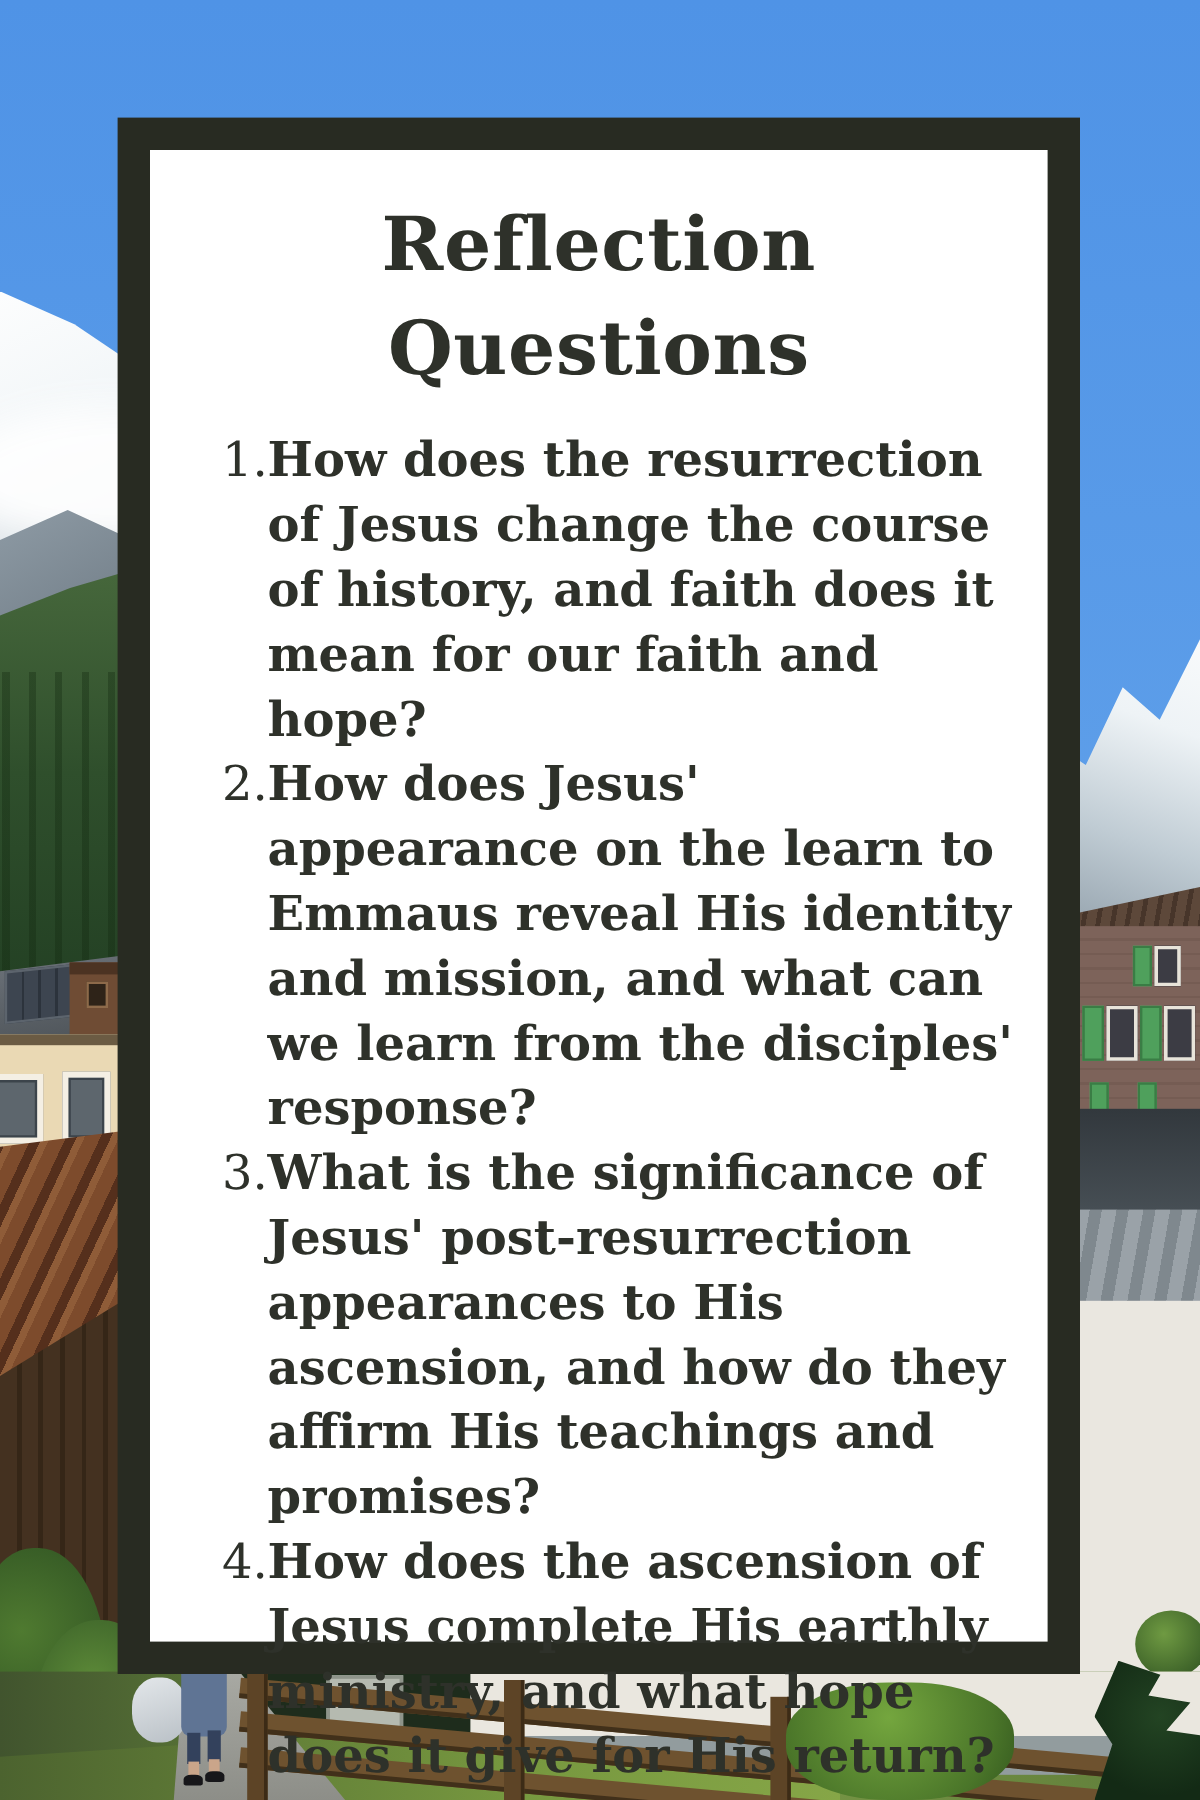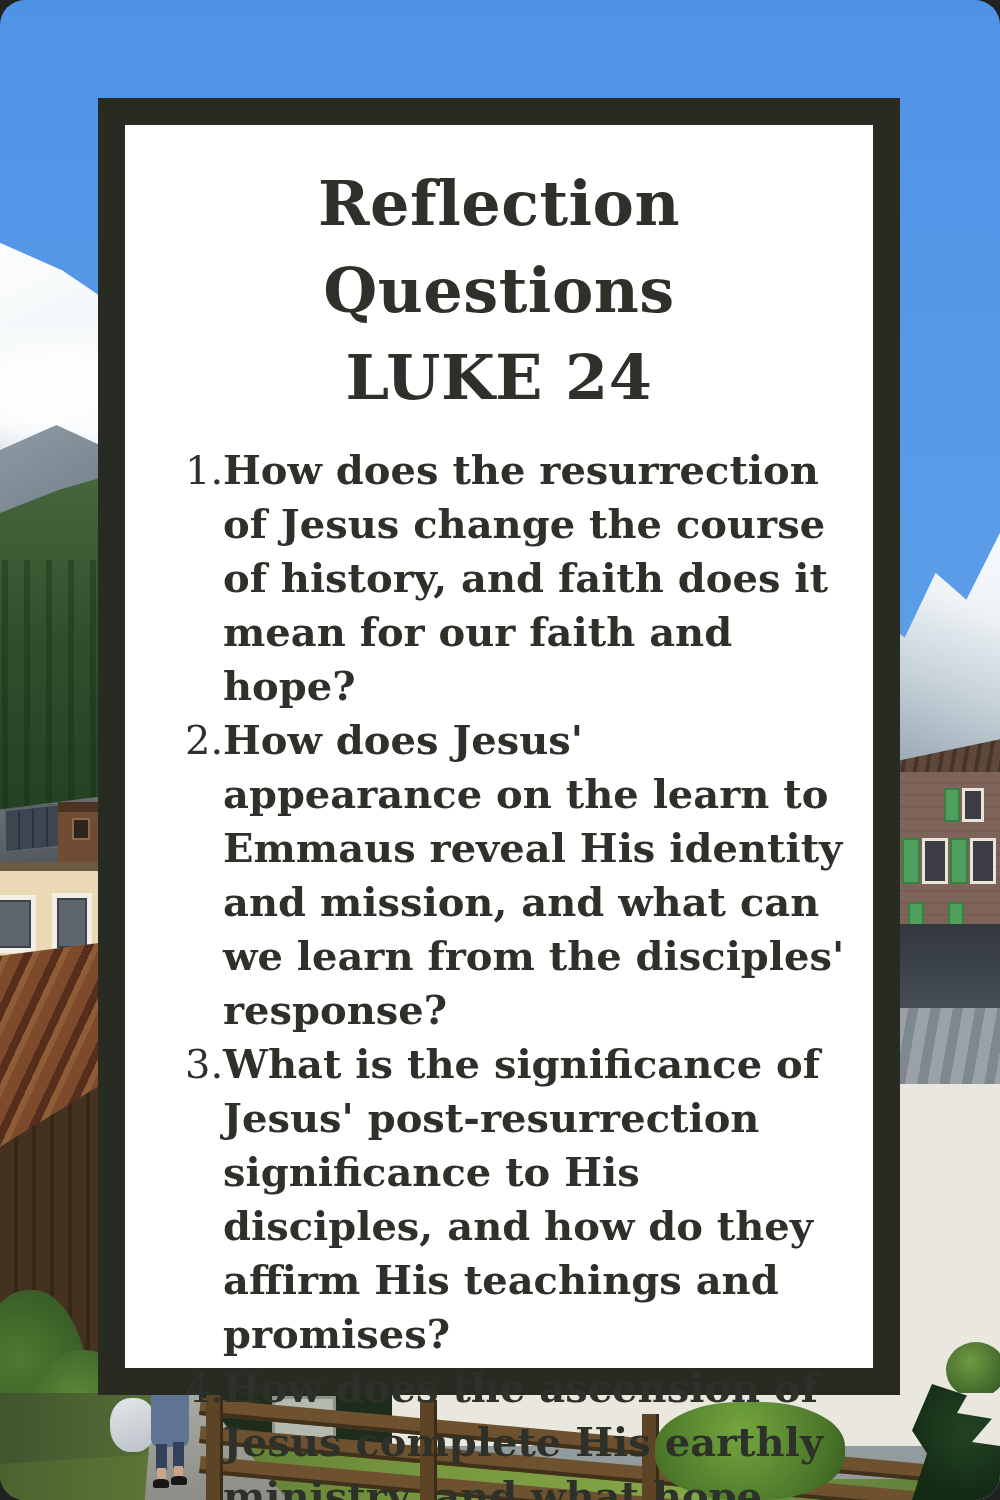--- a/index.html
+++ b/index.html
@@ -1,19 +1,18 @@
 <!DOCTYPE html>
 <html><head>
 <meta charset="utf-8">
 <style>
   html,body{margin:0;padding:0;background:#222;}
   .canvas{
     position:relative;width:1000px;height:1500px;overflow:hidden;
     font-family:"DejaVu Serif","Liberation Serif",serif;
-    border-radius:25px;
   }
   .abs{position:absolute;}
 
   
   .sky{inset:0;background:linear-gradient(180deg,#4f93e6 0%,#5d9ee9 45%,#79b2ef 100%);}
 
   .mtn-left{left:-70px;top:243px;width:440px;height:340px;
     background:linear-gradient(155deg,#ffffff 0%,#f2f6f8 30%,#cdd6dc 58%,#95a3ad 88%);
     clip-path:polygon(16% 0,30% 8%,46% 22%,62% 36%,78% 55%,100% 82%,100% 100%,0 100%,0 16%);}
   .mtn-left-rock{left:-50px;top:425px;width:380px;height:215px;
@@ -192,34 +191,33 @@
   <div class="abs post post2"></div>
   <div class="abs post post3"></div>
   <div class="abs post post4"></div>
   <div class="abs center-bush"></div>
   <div class="abs right-conifer"></div>
 
   <div class="abs card-frame">
     <div class="card-inner">
       <h1 class="title">
         <span class="line">Reflection Questions</span>
-        <span class="line">LUKE 24</span>
       </h1>
       <ol class="questions">
         <li>
           <span class="num">1.</span>
           <span class="qtext">How does the resurrection of Jesus change the course of history, and faith does it mean for our faith and hope?</span>
         </li>
         <li>
           <span class="num">2.</span>
           <span class="qtext">How does Jesus' appearance on the learn to Emmaus reveal His identity and mission, and what can we learn from the disciples' response?</span>
         </li>
         <li>
           <span class="num">3.</span>
-          <span class="qtext">What is the significance of Jesus' post-resurrection significance to His disciples, and how do they affirm His teachings and promises?</span>
+          <span class="qtext">What is the significance of Jesus' post-resurrection appearances to His ascension, and how do they affirm His teachings and promises?</span>
         </li>
         <li>
           <span class="num">4.</span>
           <span class="qtext">How does the ascension of Jesus complete His earthly ministry, and what hope does it give for His return?</span>
         </li>
       </ol>
     </div>
   </div>
 
 </div>

